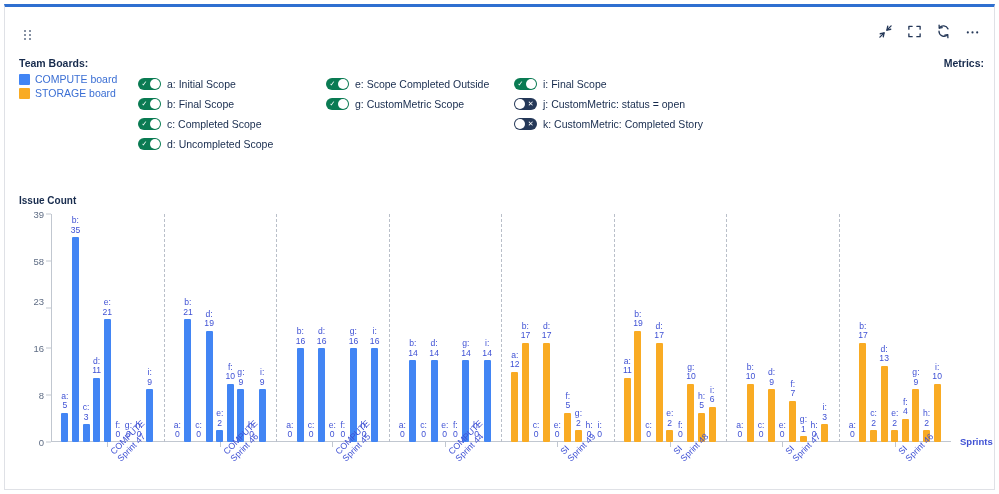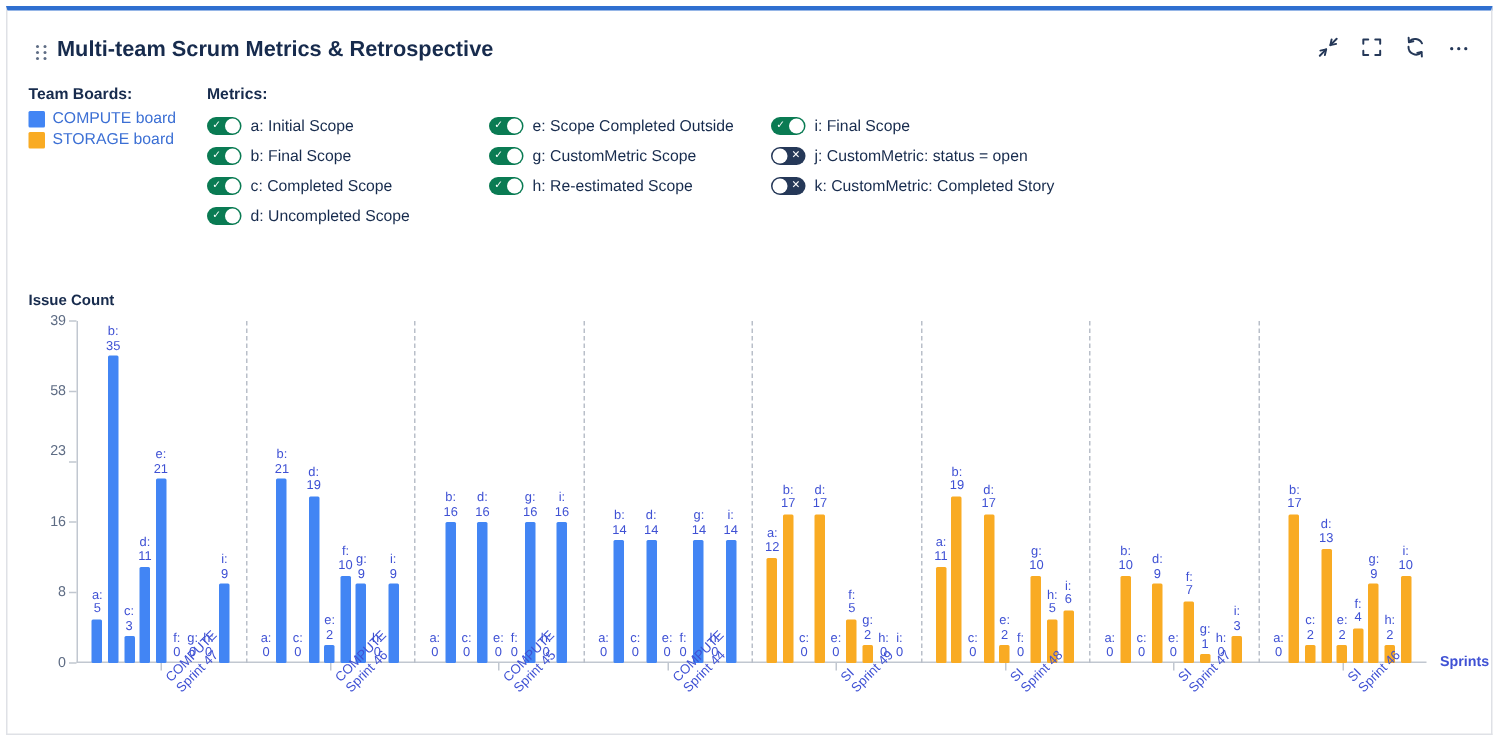--- a/index.html
+++ b/index.html
@@ -28,21 +28,21 @@
   #hdr-icons{position:absolute;right:14px;top:17px;display:flex;gap:14px;align-items:center;}
   .hicon{width:15px;height:15px;display:block;cursor:pointer;color:#253858;}
   .hicon svg{display:block;}
   
   #boards{position:absolute;left:14px;top:50px;width:115px;}
   .boards-title{font-size:10.5px;font-weight:bold;color:#172b4d;margin-bottom:4px;}
   .board-row{display:flex;align-items:center;gap:5px;margin-bottom:2px;}
   .swatch{width:11px;height:11px;border-radius:1px;display:block;flex:0 0 auto;}
   .board-label{font-size:10.5px;color:#3b6fd4;white-space:nowrap;}
   #metrics{position:absolute;left:133px;top:50px;right:10px;}
-  .metrics-title{font-size:10.5px;font-weight:bold;color:#172b4d;margin-bottom:5px;}
+  .metrics-title{font-size:10.5px;font-weight:bold;color:#172b4d;margin-bottom:5px;text-align:right;}
   .metric-cols{display:flex;gap:0;}
   .metric-col{width:188px;flex:0 0 auto;}
   .metric-col.wide{width:250px;}
   .metric-row{display:flex;align-items:center;gap:6px;height:20px;margin-bottom:0px;}
   .toggle{
     width:23px;height:12px;border-radius:6px;position:relative;flex:0 0 auto;
     display:flex;align-items:center;cursor:pointer;
   }
   .toggle.on{background:#0a7b53;}
   .toggle.off{background:#253858;}
@@ -99,21 +99,20 @@
         <g fill="#5e6c84">
           <circle cx="2" cy="2" r="1"></circle>
             <circle cx="7" cy="2" r="1"></circle>
           <circle cx="2" cy="6" r="1"></circle>
             <circle cx="7" cy="6" r="1"></circle>
           <circle cx="2" cy="10" r="1"></circle>
             <circle cx="7" cy="10" r="1"></circle>
         </g>
       </svg>
     </div>
-    <div id="title">Multi-team Scrum Metrics &amp; Retrospective</div>
 
     <div id="hdr-icons">
       <span class="hicon" title="Collapse">
         <svg width="15" height="15" viewBox="0 0 16 16">
           <g stroke="#253858" stroke-width="1.4" fill="none" stroke-linecap="round" stroke-linejoin="round">
             <path d="M14 2 L9.5 6.5"></path>
               <path d="M13.6 5.6 L9.5 6.5 L10.4 2.4"></path>
             <path d="M2 14 L6.5 9.5"></path>
               <path d="M2.4 10.4 L6.5 9.5 L5.6 13.6"></path>
           </g>
@@ -205,27 +204,20 @@
               <span class="knob"></span>
             </span>
             <span class="metric-label">e: Scope Completed Outside</span>
           </div>
           <div class="metric-row">
             <span class="toggle on">
               <span class="glyph">✓</span>
               <span class="knob"></span>
             </span>
             <span class="metric-label">g: CustomMetric Scope</span>
-          </div>
-          <div class="metric-row">
-            <span class="toggle on">
-              <span class="glyph">✓</span>
-              <span class="knob"></span>
-            </span>
-            <span class="metric-label">h: Re-estimated Scope</span>
           </div>
         </div>
         <div class="metric-col wide">
           <div class="metric-row">
             <span class="toggle on">
               <span class="glyph">✓</span>
               <span class="knob"></span>
             </span>
             <span class="metric-label">i: Final Scope</span>
           </div>

